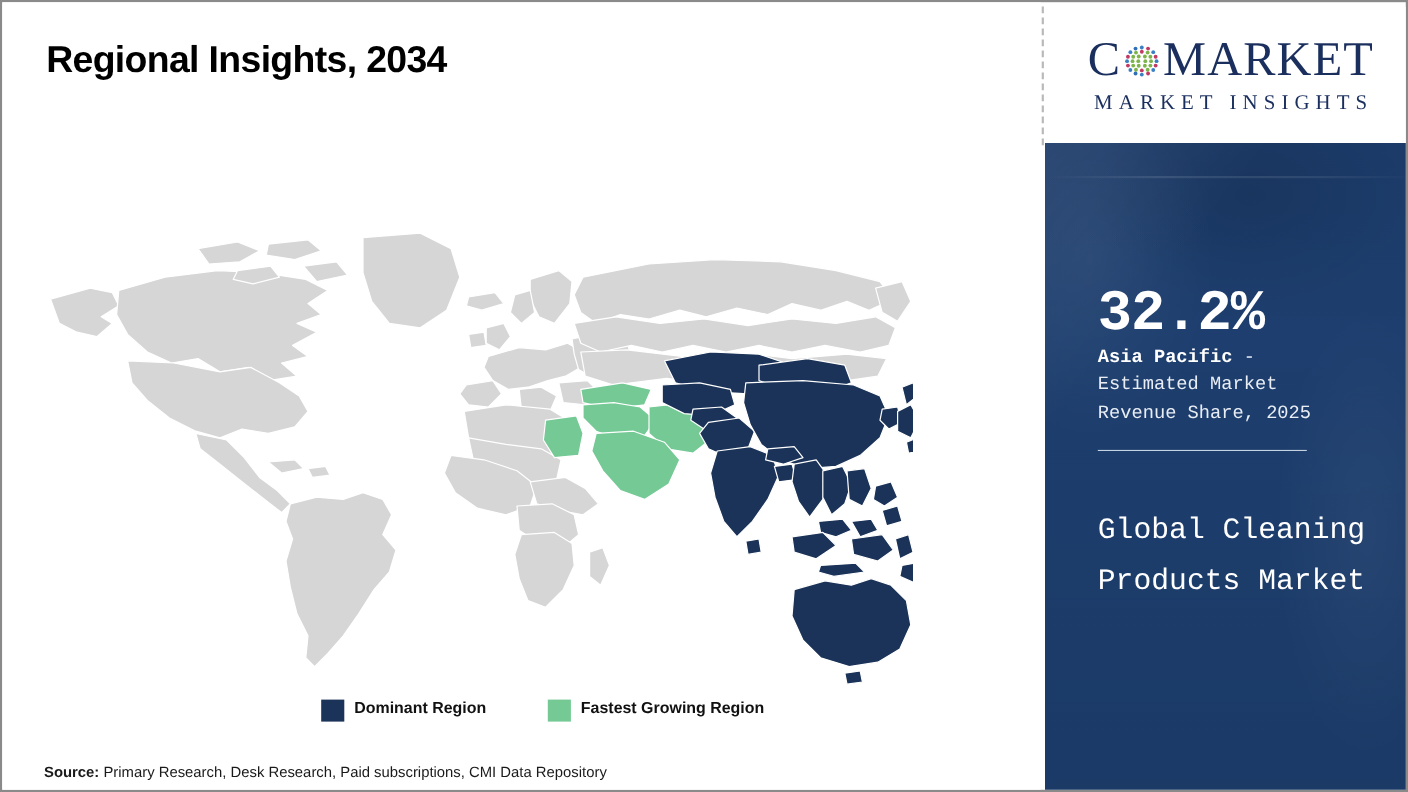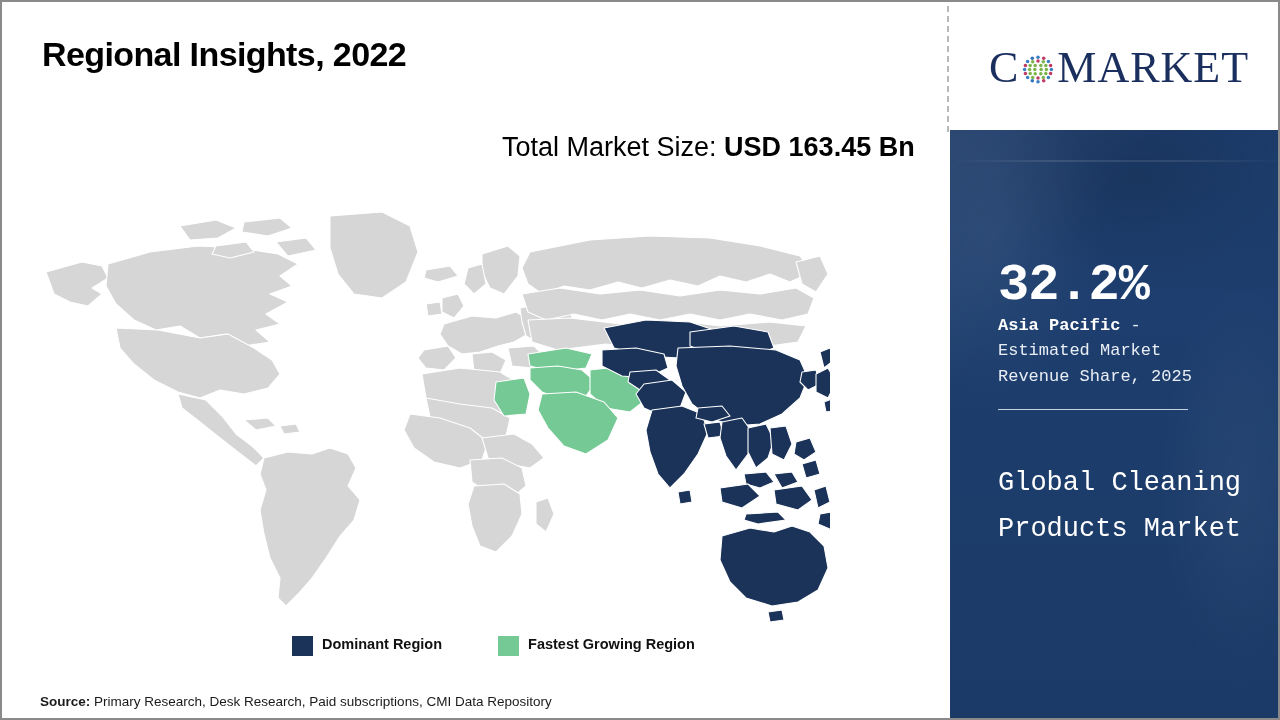--- a/index.html
+++ b/index.html
@@ -229,25 +229,22 @@
     font-weight: 300;
   }
 </style>
 </head>
 <body>
 
 <div id="page">
 
   <div id="left-pane">
 
-    <div id="page-title">Regional Insights, 2022</div>
-
-    <div id="market-size">
-      <span>Total Market Size: </span><span class="ms-value">USD 163.45 Bn</span>
-    </div>
+    <div id="page-title">Regional Insights, 2034</div>
+
 
     <div id="map-wrap">
       <svg viewBox="0 0 800 420" xmlns="http://www.w3.org/2000/svg">
         <g stroke="#ffffff" stroke-width="1.1" stroke-linejoin="round">
 
           <g fill="#d6d6d6">
 
             <path d="M16 70 L52 60 L72 64 L78 76 L62 86 L72 92 L58 104 L40 100 L24 92 Z"></path>
 
             <path d="M78 62 L120 50 L168 44 L210 46 L248 52 L268 62 L250 74 L262 84 L240 92 L258 100 L236 112 L250 122 L226 128 L240 140 L214 144 L196 132 L170 136 L150 124 L126 128 L104 118 L86 102 L76 84 Z"></path>
@@ -440,20 +437,21 @@
             <circle cx="23.3" cy="26.4" r="1.75" fill="#7cb44a"></circle>
             <circle cx="28.4" cy="26.6" r="1.75" fill="#3a7fc4"></circle>
             <circle cx="12.3" cy="29.8" r="1.75" fill="#2f6fb5"></circle>
             <circle cx="18" cy="30.8" r="1.75" fill="#3a7fc4"></circle>
             <circle cx="23.7" cy="29.8" r="1.75" fill="#c03a63"></circle>
           </g>
         </svg>
       </span>
       <span>MARKET</span>
     </div>
+    <div id="logo-sub">MARKET INSIGHTS</div>
   </div>
 
   <div id="right-panel">
     <div class="bg-texture"></div>
     <div class="bg-streak"></div>
 
     <div id="stat-block">
       <div id="stat-value">32.2%</div>
       <div id="stat-desc">
         <span class="stat-region">Asia Pacific</span><span> - Estimated Market Revenue Share, 2025</span>

